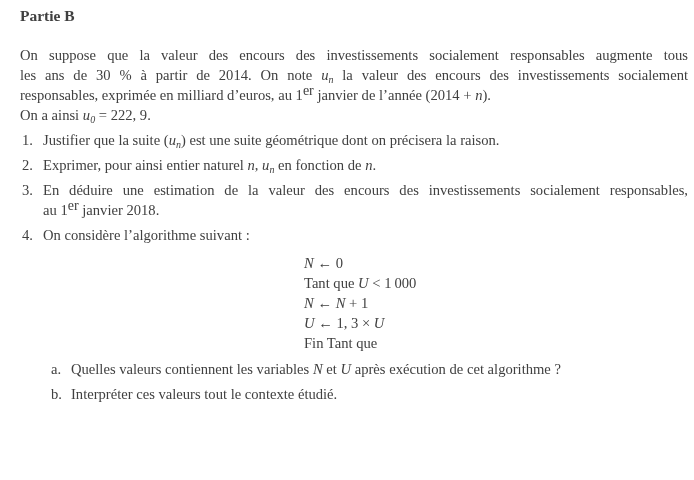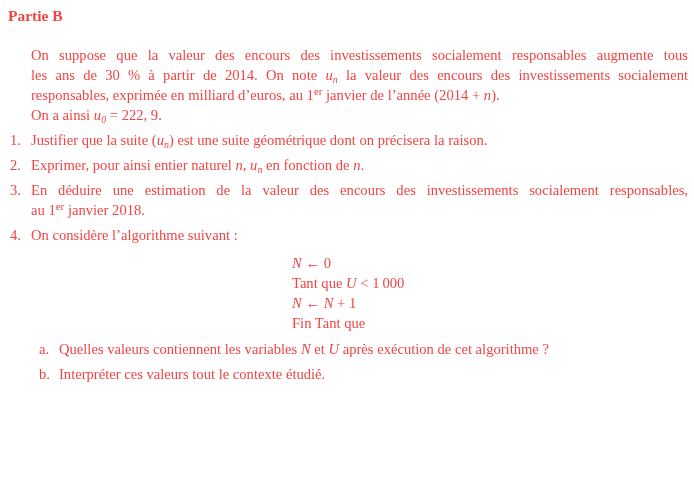--- a/index.html
+++ b/index.html
@@ -1,40 +1,40 @@
 <!DOCTYPE html>
 <html><head>
 <meta charset="utf-8">
 <style>
   html, body { margin: 0; padding: 0; background: #ffffff; }
   .page {
     position: relative;
     width: 694px;
     height: 480px;
     background: #ffffff;
-    color: #ef4444;
+    color: #404040;
     font-family: "Liberation Serif", "DejaVu Serif", serif;
     font-size: 14.6px;
     line-height: 20px;
     overflow: hidden;
     box-sizing: border-box;
-    padding: 6px 6px 0 8px;
+    padding: 6px 6px 0 20px;
   }
   .title {
     margin: 0;
     font-size: 15.5px;
     line-height: 19px;
     font-weight: bold;
   }
-  .intro { margin-top: 20px; margin-left: 23px; }
+  .intro { margin-top: 20px; }
   .pline { text-align: left; }
   .jline { text-align: justify; text-align-last: justify; }
   .v { font-style: italic; font-family: "Liberation Serif", "DejaVu Serif", serif; }
   sub.msub { font-style: italic; font-size: 10px; line-height: 0; vertical-align: -3px; }
-  sup.osup { font-size: 11px; line-height: 0; vertical-align: 5px; }
+  sup.osup { font-size: 14px; line-height: 0; vertical-align: 5px; }
   .qlist { margin-top: 5px; }
   .q { display: flex; margin: 0 0 5px 2px; }
   .qnum { flex: 0 0 21px; }
   .qbody { flex: 1 1 auto; }
   .algo { margin: 8px 0 0 284px; }
   .aline { line-height: 20px; white-space: pre; }
   .aline.indent { }
   .sublist { margin-top: 6px; margin-left: 31px; }
   .subq { display: flex; margin-bottom: 5px; }
   .sublabel { flex: 0 0 20px; }
@@ -78,20 +78,21 @@
       <span class="qnum">4.</span>
       <div class="qbody"><span>On considère l’algorithme suivant :</span></div>
     </div>
 
   </div>
 
   <div class="algo">
     <div class="aline"><span class="v">N</span><span> ← 0</span></div>
     <div class="aline"><span>Tant que </span><span class="v">U</span><span> &lt; 1 000</span></div>
     <div class="aline indent"><span class="v">N</span><span> ← </span><span class="v">N</span><span> + 1</span></div>
+    <div class="aline indent"><span class="v">U</span><span> ← 1, 3 × </span><span class="v">U</span></div>
     <div class="aline"><span>Fin Tant que</span></div>
   </div>
 
   <div class="sublist">
     <div class="subq">
       <span class="sublabel">a.</span>
       <div class="subbody"><span>Quelles valeurs contiennent les variables </span><span class="v">N</span><span> et </span><span class="v">U</span><span> après exécution de cet algorithme ?</span></div>
     </div>
     <div class="subq">
       <span class="sublabel">b.</span>

